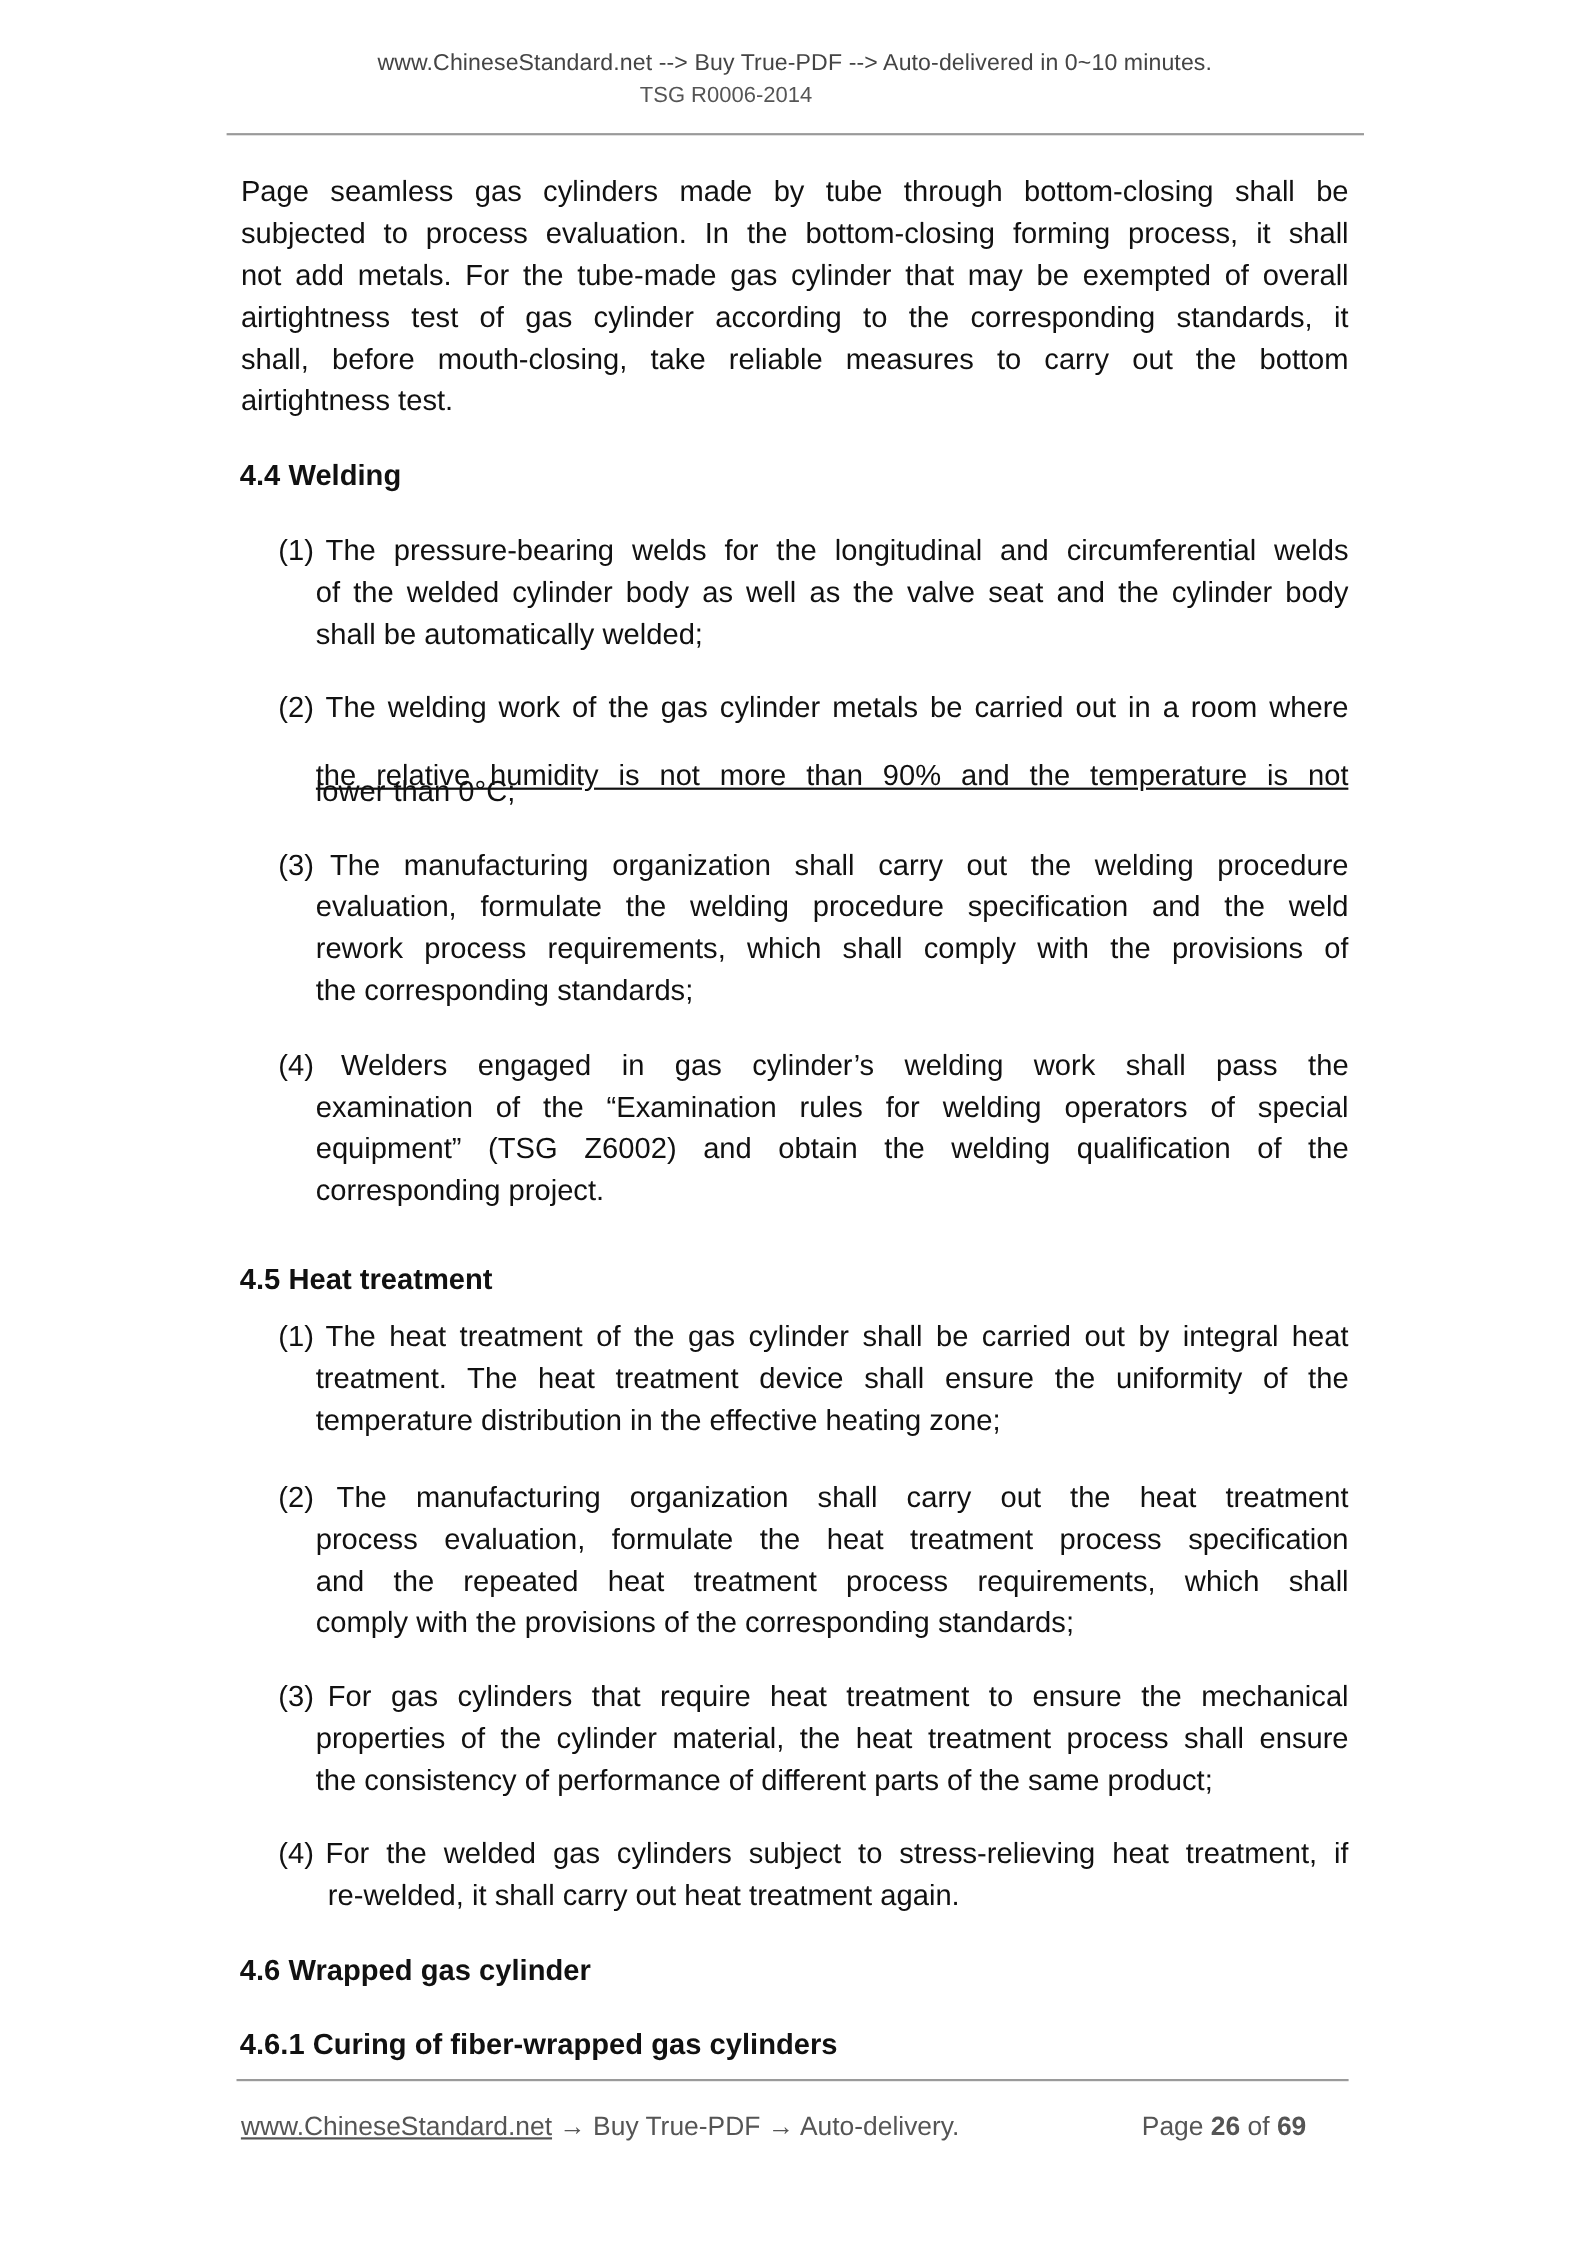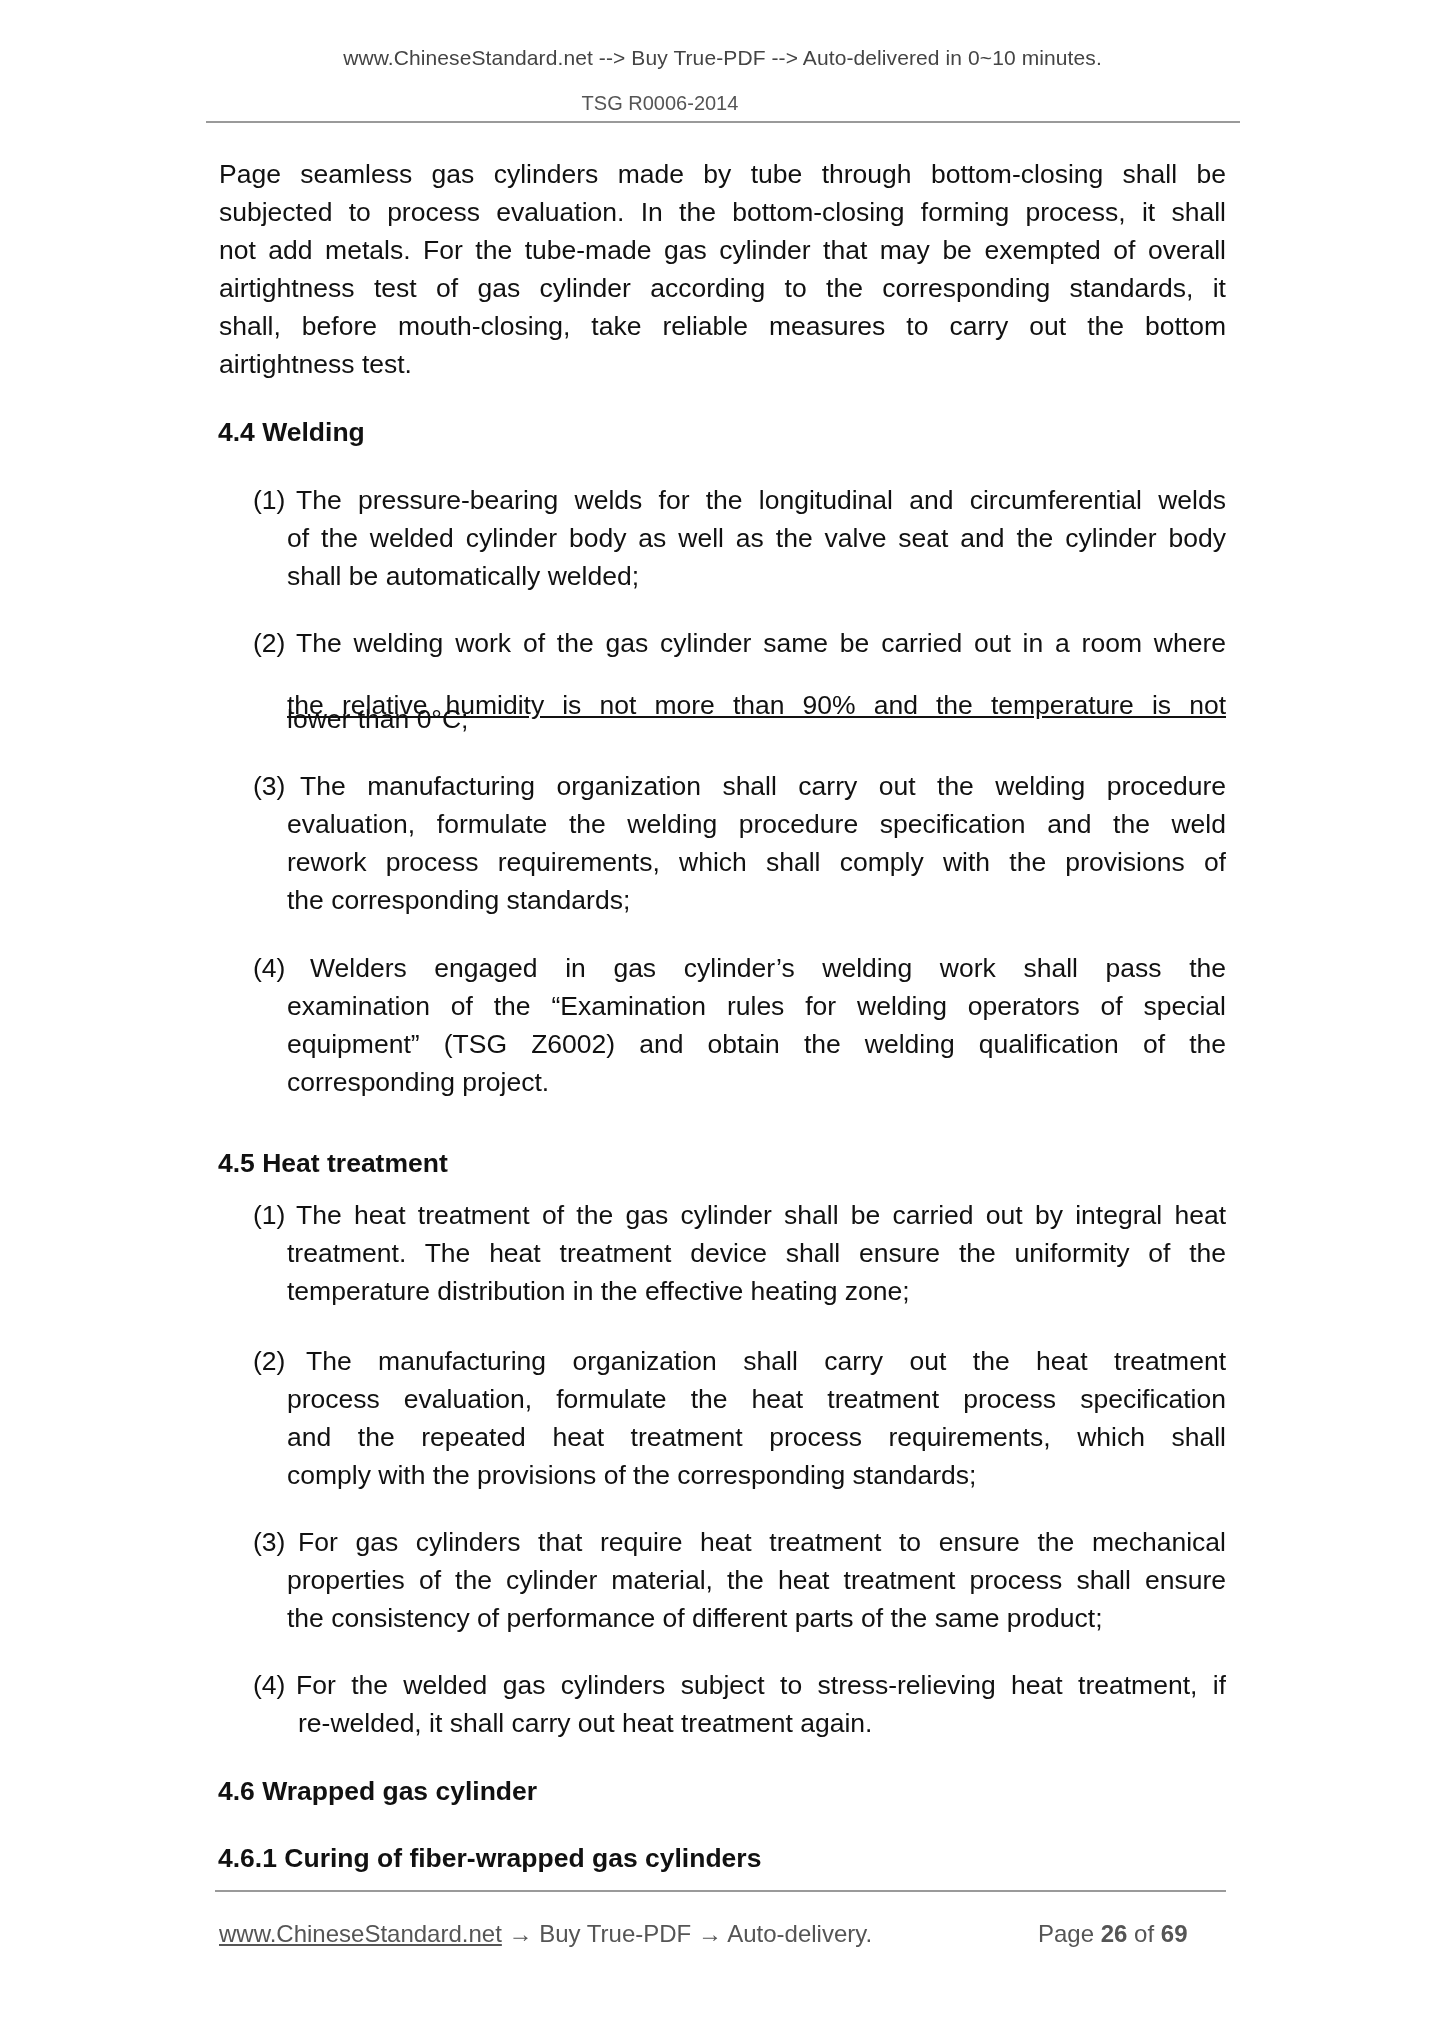--- a/index.html
+++ b/index.html
@@ -1,20 +1,20 @@
 <!DOCTYPE html>
 <html><head>
 <meta charset="utf-8">
 <style>
   html, body { margin: 0; padding: 0; background: #ffffff; }
   body { width: 1445px; height: 2044px; position: relative; overflow: hidden;
          font-family: "Liberation Sans", "DejaVu Sans", sans-serif; color: #111; }
   .abs { position: absolute; white-space: nowrap; }
   .hdr-main { left: 0; width: 1445px; top: 38px; text-align: center; font-size: 21px; color: #444; line-height: 40px; letter-spacing: 0.1px; }
-  .hdr-doc { left: 0; width: 1320px; top: 74px; text-align: center; font-size: 20px; color: #555; line-height: 26px; margin-top: 16px; }
+  .hdr-doc { left: 0; width: 1320px; top: 74px; text-align: center; font-size: 20px; color: #555; line-height: 26px; }
   .rule { position: absolute; height: 2px; background: #9a9a9a; }
   .line { position: absolute; font-size: 26.5px; line-height: 38px; height: 38px; white-space: nowrap; color: #111; text-align: center; }
   .just { text-align: justify; text-align-last: justify; white-space: normal; overflow: hidden; }
   .heading { font-weight: bold; font-size: 26.5px; line-height: 38px; position: absolute; color: #111; white-space: nowrap; }
   .footer { position: absolute; top: 1916px; font-size: 24px; line-height: 36px; color: #555; white-space: nowrap; }
   .footer a { color: #555; text-decoration: underline; }
   .footer b { color: #555; }
 </style>
 </head>
 <body>
@@ -36,21 +36,21 @@
 
 <div>
   <div class="line" style="left:253px; top:481px;">(1)</div>
   <div class="line just" style="left:296px; top:481px; width:930px;">The pressure-bearing welds for the longitudinal and circumferential welds</div>
   <div class="line just" style="left:287px; top:519px; width:939px;">of the welded cylinder body as well as the valve seat and the cylinder body</div>
   <div class="line" style="left:287px; top:557px;">shall be automatically welded;</div>
 </div>
 
 <div>
   <div class="line" style="left:253px; top:624px;">(2)</div>
-  <div class="line just" style="left:296px; top:624px; width:930px;">The welding work of the gas cylinder same be carried out in a room where</div>
+  <div class="line just" style="left:296px; top:624px; width:930px;">The welding work of the gas cylinder metals be carried out in a room where</div>
   <div class="line just" style="left:287px; top:686px; width:939px;text-decoration:underline;">the relative humidity is not more than 90% and the temperature is not</div>
   <div class="line" style="left:287px; top:700px;">lower than 0°C;</div>
 </div>
 
 <div>
   <div class="line" style="left:253px; top:767px;">(3)</div>
   <div class="line just" style="left:300px; top:767px; width:926px;">The manufacturing organization shall carry out the welding procedure</div>
   <div class="line just" style="left:287px; top:805px; width:939px;">evaluation, formulate the welding procedure specification and the weld</div>
   <div class="line just" style="left:287px; top:843px; width:939px;">rework process requirements, which shall comply with the provisions of</div>
   <div class="line" style="left:287px; top:881px;">the corresponding standards;</div>

